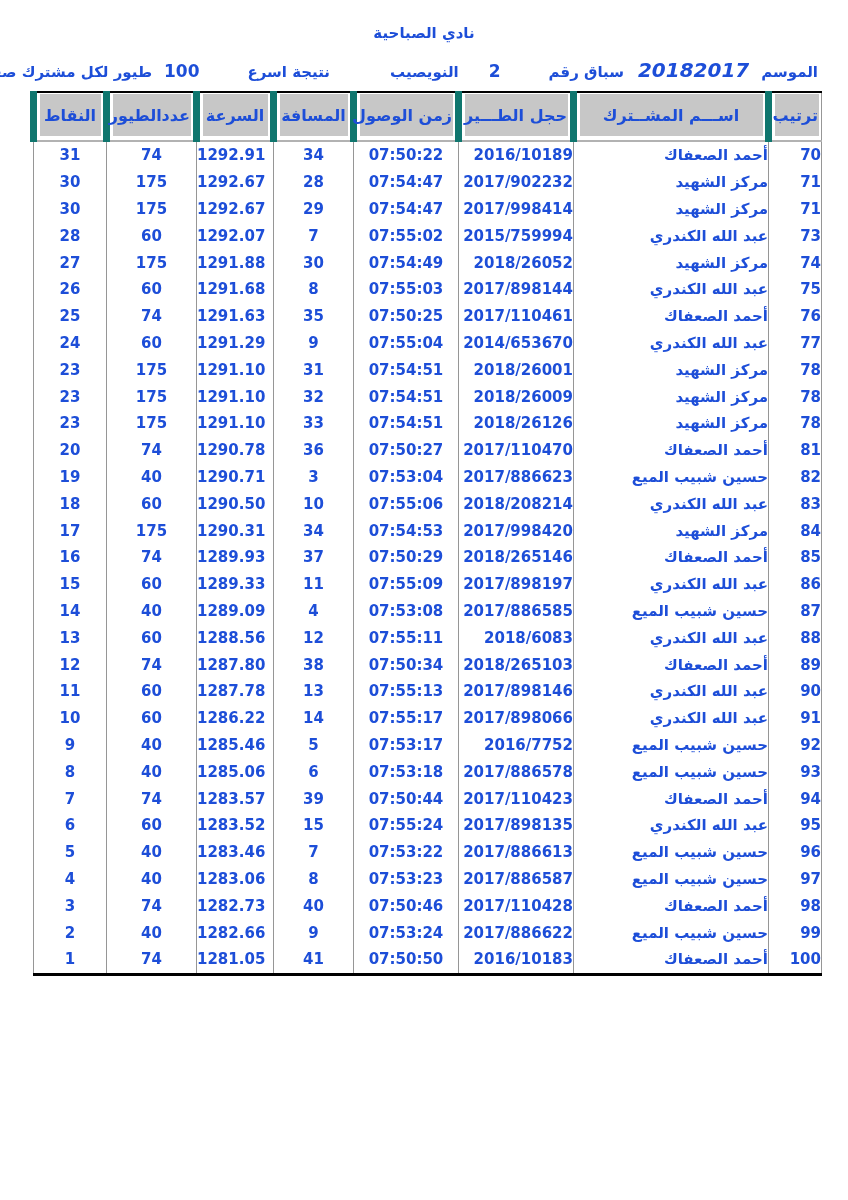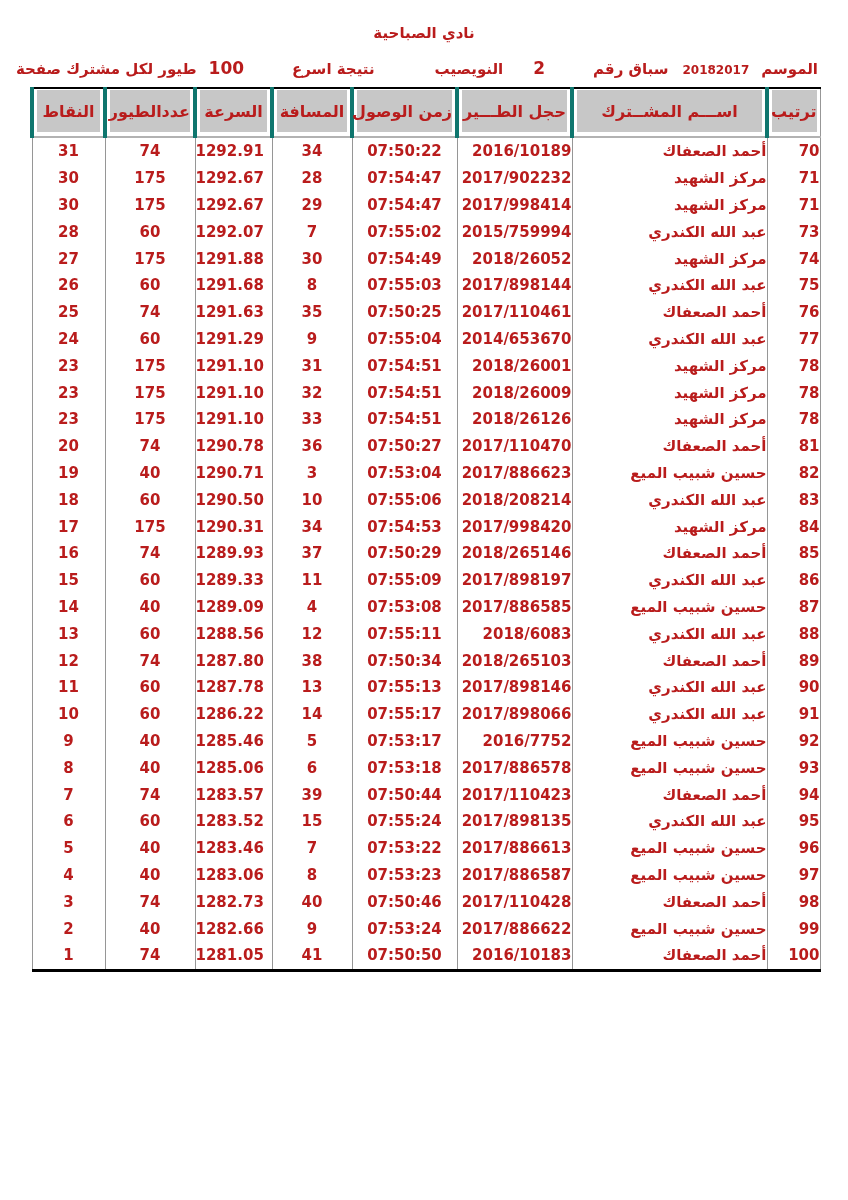--- a/index.html
+++ b/index.html
@@ -2,41 +2,41 @@
 <html lang="ar"><head>
 <meta charset="utf-8">
 <style>
   html, body { margin: 0; padding: 0; background: #ffffff; }
   .page {
     position: relative;
     width: 848px;
     height: 1200px;
     background: #ffffff;
     font-family: "DejaVu Sans", "Liberation Sans", sans-serif;
-    color: #b91c1c;
+    color: #1d4ed8;
     overflow: hidden;
   }
   .title {
     margin-top: 24px;
     text-align: center;
     font-size: 15px;
     font-weight: bold;
     direction: rtl;
   }
   .subtitle {
     direction: rtl;
     display: flex;
     align-items: baseline;
     padding: 0 30px;
     margin-top: 16px;
     white-space: nowrap;
     font-weight: bold;
   }
   .subtitle .s { font-size: 15px; }
-  .subtitle .num-xl { font-size: 12px; }
+  .subtitle .num-xl { font-size: 20px; font-style: italic; }
   .subtitle .num-md { font-size: 17px; }
   .seg-season-label { margin-left: 12px; }
   .seg-season-value { margin-left: 14px; }
   .seg-race-label   { margin-left: 48px; }
   .seg-race-value   { margin-left: 30px; }
   .seg-location     { margin-left: 60px; }
   .seg-result-label { margin-left: 48px; }
   .seg-result-count { margin-left: 12px; }
   .seg-result-suffix{ margin-left: 20px; font-size: 14px; }
 
@@ -53,21 +53,21 @@
   }
   table.results th {
     background: #c7c7c7;
     background-clip: content-box;
     padding: 1px 3px 4px 3px;
     height: 42px;
     font-size: 16px;
     font-weight: bold;
     text-align: center;
     vertical-align: middle;
-    border-left: 4px solid #0f766e;
+    border-left: 7px solid #0f766e;
     border-right: 1px solid #979797;
     white-space: nowrap;
     overflow: visible;
   }
   table.results thead tr { border-bottom: 2px solid #b2b2b2; }
   table.results td {
     height: 26.8px;
     font-size: 15px;
     font-weight: bold;
     vertical-align: middle;

